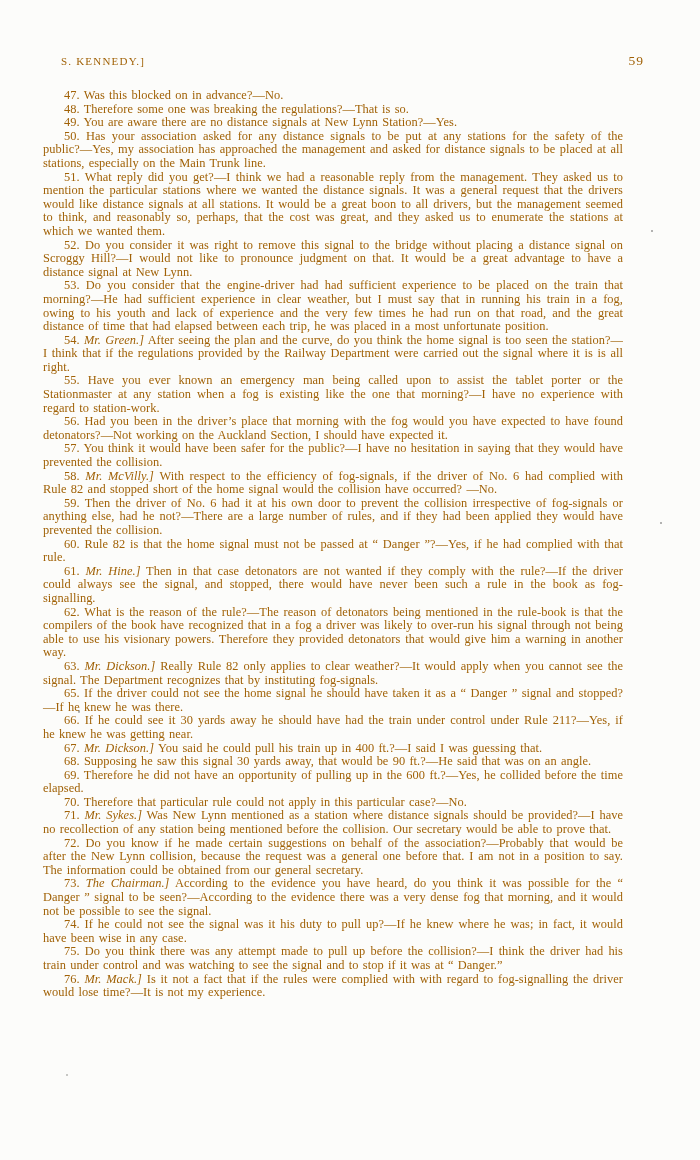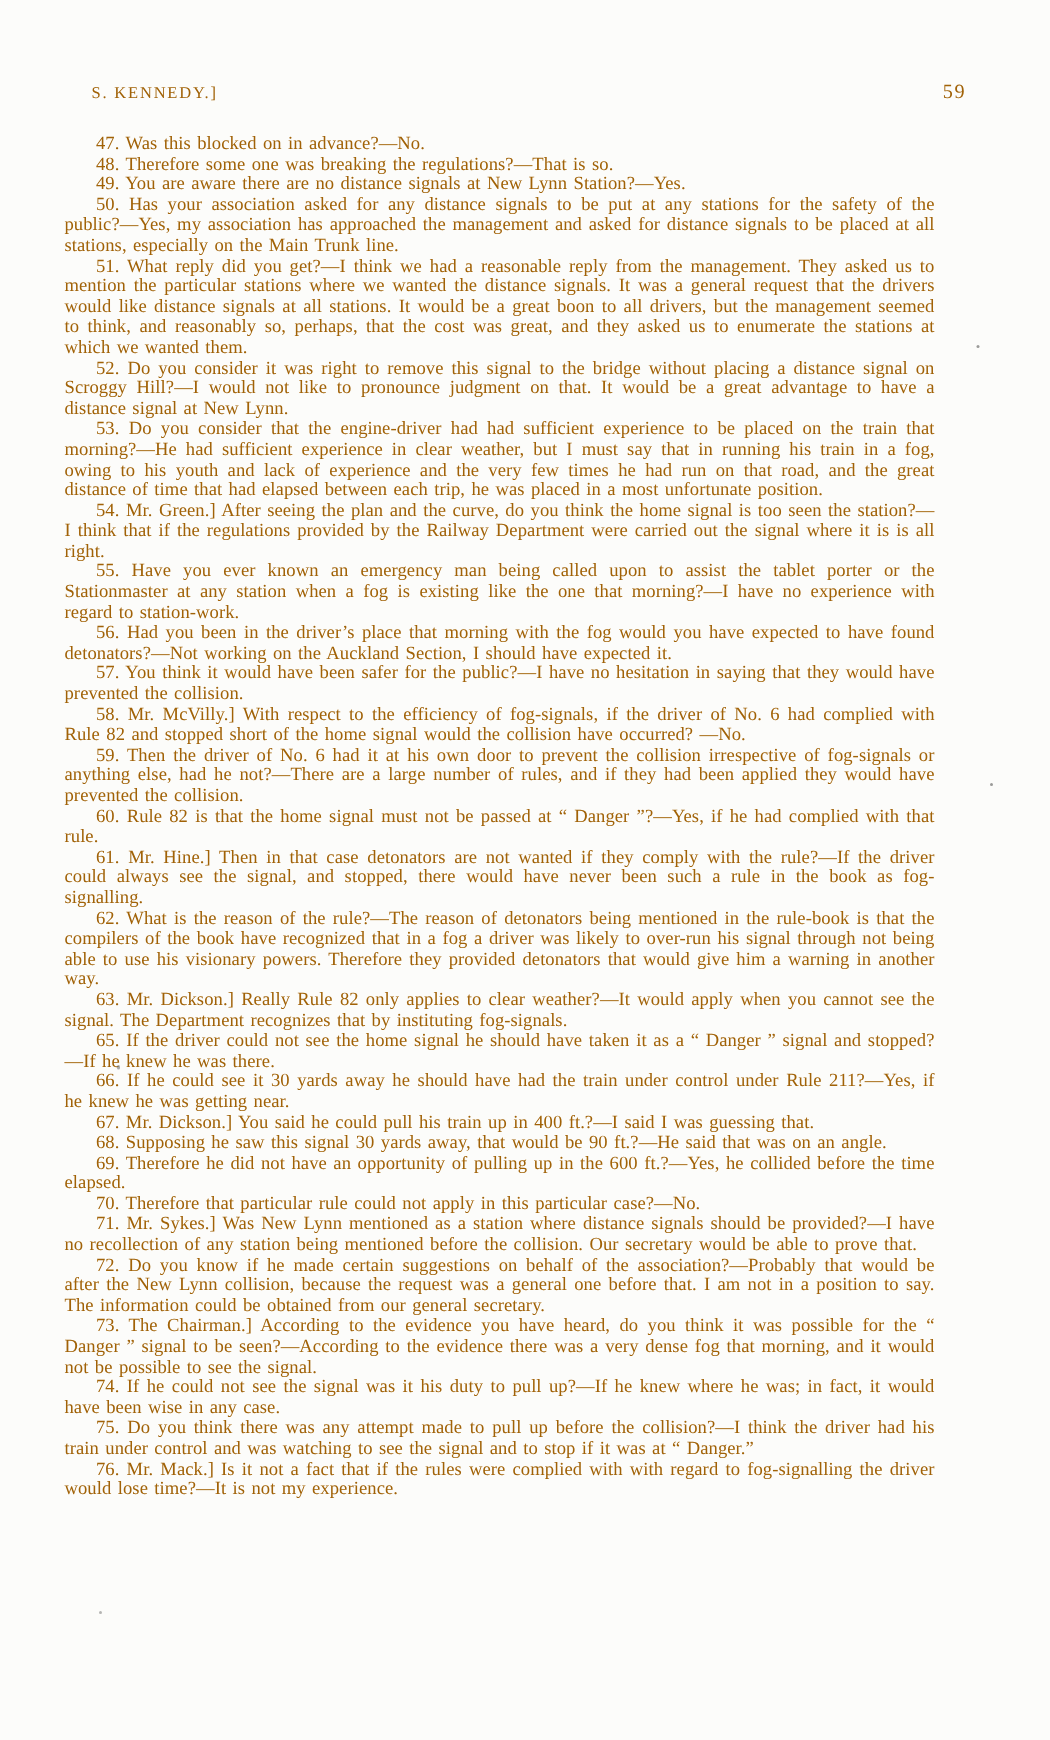--- a/index.html
+++ b/index.html
@@ -54,21 +54,21 @@
     line-height: 13.6px;
     text-align: justify;
     word-spacing: 1.1px;
     letter-spacing: 0.05px;
   }
   .para {
     margin: 0;
     text-indent: 21px;
   }
   .qnum { white-space: pre; }
-  .speaker { }
+  .speaker { font-style: italic; }
   .speckle {
     position: absolute;
     background: #4a4a48;
     border-radius: 50%;
     opacity: 0.55;
   }
   .sp1 { left: 651px; top: 230px; width: 2px; height: 2px; }
   .sp2 { left: 660px; top: 522px; width: 2px; height: 2px; }
   .sp3 { left: 66px;  top: 1074px; width: 2px; height: 2px; opacity: 0.4; }
   .sp4 { left: 78px;  top: 710px; width: 1.5px; height: 3px; border-radius: 1px; opacity: 0.45; }

